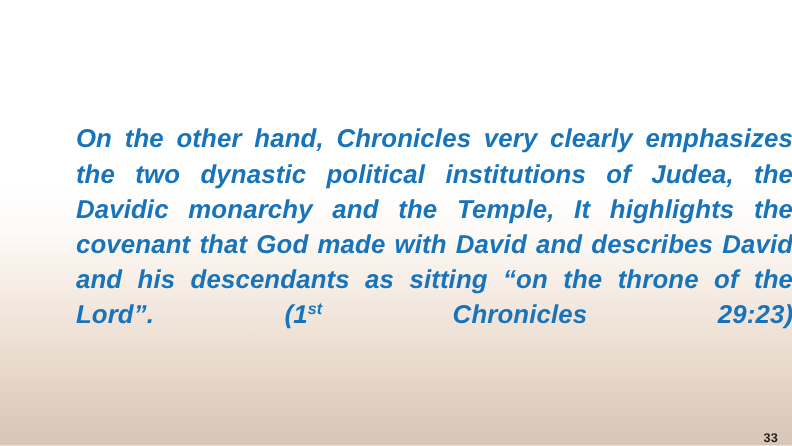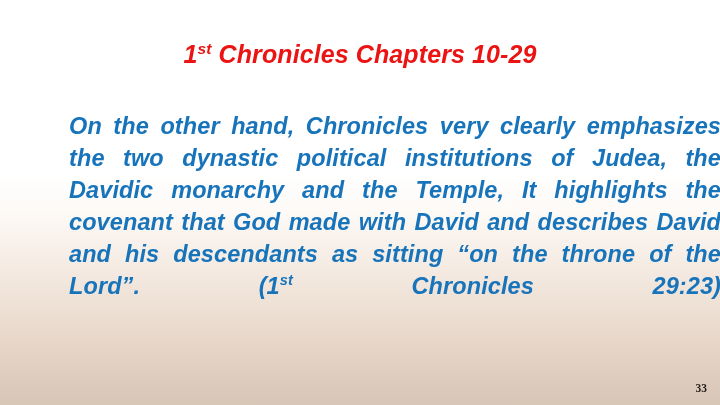--- a/index.html
+++ b/index.html
@@ -87,36 +87,33 @@
     content: "";
     display: inline-block;
     width: 100%;
     height: 0;
   }
 
   
   #page-number {
     position: absolute;
     right: 13px;
-    bottom: 11px;
-    font-family: Liberation Serif, serif;
+    bottom: 0;
+    font-family: Liberation Sans, sans-serif;
     font-size: 11.5px;
     font-weight: bold;
     color: #231d18;
     line-height: 1;
   }
 </style>
 </head>
 <body>
 
 <div id="slide">
 
-  <div id="title-block">
-    <h1 id="slide-title"><span>1</span><span class="sup">st</span><span> Chronicles Chapters 10-29</span></h1>
-  </div>
 
   <div id="body-block">
     <p id="body-paragraph"><span>On the other hand, Chronicles very clearly emphasizes the two dynastic political institutions of Judea, the Davidic monarchy and the Temple, It highlights the covenant that God made with David and describes David and his descendants as sitting “on the throne of the Lord”. (1</span><span class="sup">st</span><span> Chronicles 29:23)</span></p>
   </div>
 
   <div id="page-number">33</div>
 
 </div>
 
 </body></html>

